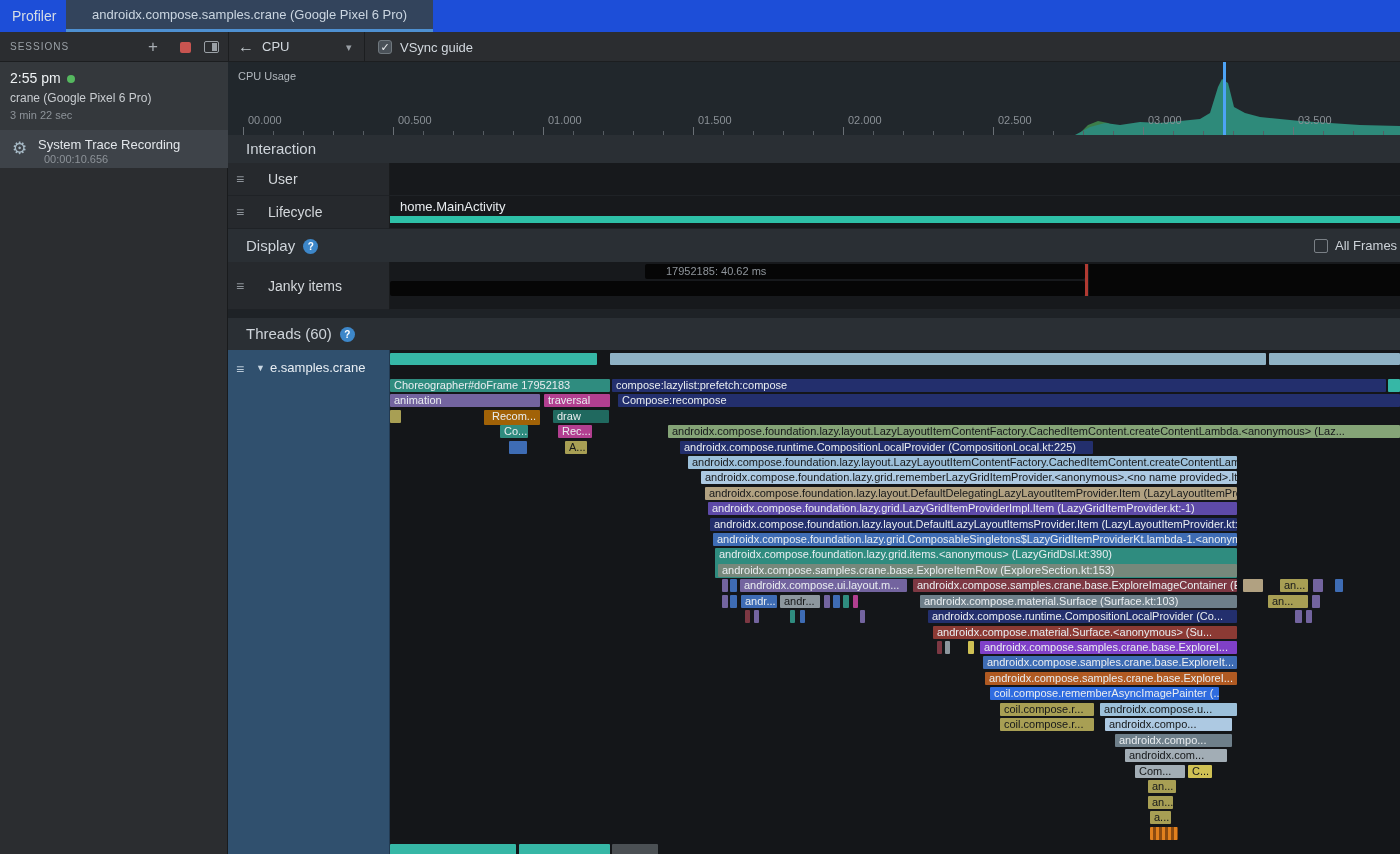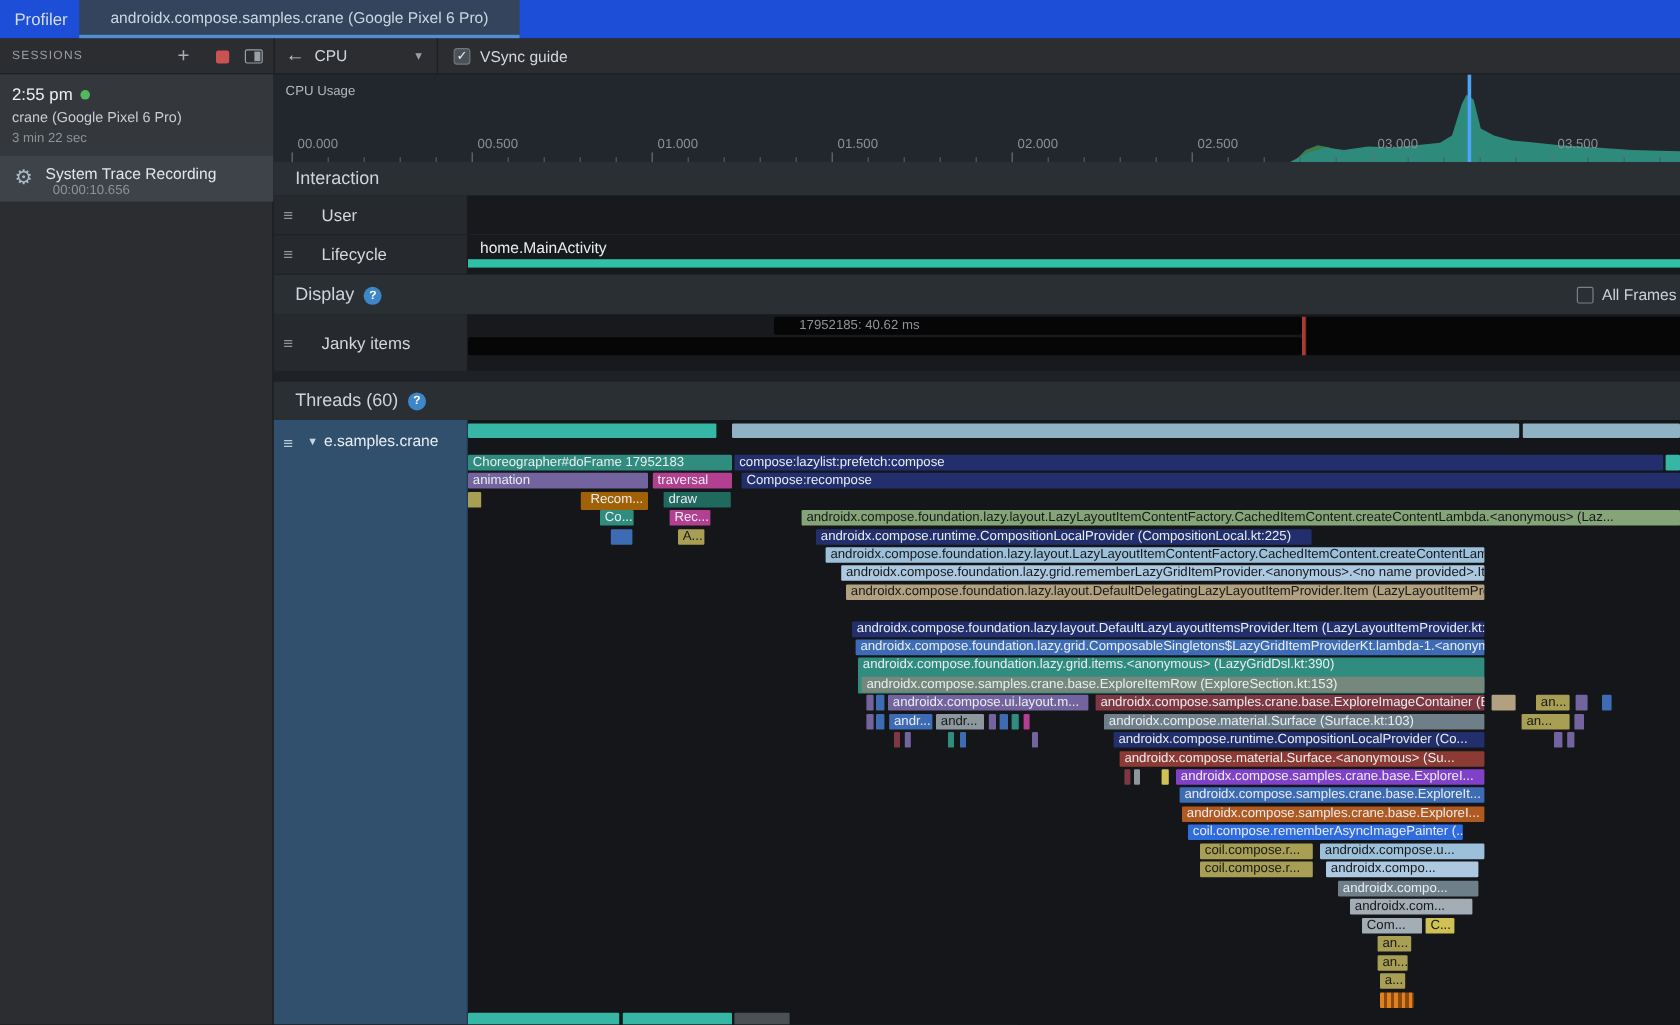--- a/index.html
+++ b/index.html
@@ -265,20 +265,21 @@
           <div class="fbar" style="left: 163px; top: 60px; width: 56px; height: 13px; background: rgb(32, 105, 95); color: rgb(233, 237, 240);">draw</div>
           <div class="fbar" style="left: 110px; top: 75px; width: 28px; height: 13px; background: rgb(47, 140, 127); color: rgb(233, 237, 240);">Co...</div>
           <div class="fbar" style="left: 168px; top: 75px; width: 34px; height: 13px; background: rgb(178, 63, 144); color: rgb(233, 237, 240);">Rec...</div>
           <div class="fbar" style="left: 278px; top: 75px; width: 732px; height: 13px; background: rgb(133, 164, 119); color: rgb(22, 24, 26);">androidx.compose.foundation.lazy.layout.LazyLayoutItemContentFactory.CachedItemContent.createContentLambda.&lt;anonymous&gt; (Laz...</div>
           <div class="fbar" style="left: 119px; top: 91px; width: 18px; height: 13px; background: rgb(62, 108, 180);"></div>
           <div class="fbar" style="left: 175px; top: 91px; width: 22px; height: 13px; background: rgb(168, 159, 84); color: rgb(22, 24, 26);">A...</div>
           <div class="fbar" style="left: 290px; top: 91px; width: 413px; height: 13px; background: rgb(35, 47, 109); color: rgb(233, 237, 240);">androidx.compose.runtime.CompositionLocalProvider (CompositionLocal.kt:225)</div>
           <div class="fbar" style="left: 298px; top: 106px; width: 549px; height: 13px; background: rgb(156, 192, 218); color: rgb(22, 24, 26);">androidx.compose.foundation.lazy.layout.LazyLayoutItemContentFactory.CachedItemContent.createContentLambda.&lt;anonymo...</div>
           <div class="fbar" style="left: 311px; top: 121px; width: 536px; height: 13px; background: rgb(173, 201, 226); color: rgb(22, 24, 26);">androidx.compose.foundation.lazy.grid.rememberLazyGridItemProvider.&lt;anonymous&gt;.&lt;no name provided&gt;.Item (LazyGridItem...</div>
           <div class="fbar" style="left: 315px; top: 137px; width: 532px; height: 13px; background: rgb(177, 161, 129); color: rgb(22, 24, 26);">androidx.compose.foundation.lazy.layout.DefaultDelegatingLazyLayoutItemProvider.Item (LazyLayoutItemProvider.kt:195)</div>
+          <div class="fbar" style="left: 318px; top: 152px; width: 529px; height: 13px; background: rgb(94, 74, 168); color: rgb(233, 237, 240);">androidx.compose.foundation.lazy.grid.LazyGridItemProviderImpl.Item (LazyGridItemProvider.kt:-1)</div>
           <div class="fbar" style="left: 320px; top: 168px; width: 527px; height: 13px; background: rgb(35, 47, 109); color: rgb(233, 237, 240);">androidx.compose.foundation.lazy.layout.DefaultLazyLayoutItemsProvider.Item (LazyLayoutItemProvider.kt:115)</div>
           <div class="fbar" style="left: 323px; top: 183px; width: 524px; height: 13px; background: rgb(62, 108, 180); color: rgb(233, 237, 240);">androidx.compose.foundation.lazy.grid.ComposableSingletons$LazyGridItemProviderKt.lambda-1.&lt;anonymous&gt; (LazyGridIte...</div>
           <div class="fbar" style="left: 325px; top: 198px; width: 522px; height: 30px; background: rgb(47, 140, 127); color: rgb(233, 237, 240);">androidx.compose.foundation.lazy.grid.items.&lt;anonymous&gt; (LazyGridDsl.kt:390)</div>
           <div class="fbar" style="left: 328px; top: 214px; width: 519px; height: 13px; background: rgb(118, 136, 123); color: rgb(233, 237, 240);">androidx.compose.samples.crane.base.ExploreItemRow (ExploreSection.kt:153)</div>
           <div class="fbar" style="left: 332px; top: 229px; width: 6px; height: 13px; background: rgb(115, 100, 159);"></div>
           <div class="fbar" style="left: 340px; top: 229px; width: 7px; height: 13px; background: rgb(62, 108, 180);"></div>
           <div class="fbar" style="left: 350px; top: 229px; width: 167px; height: 13px; background: rgb(115, 100, 159); color: rgb(233, 237, 240);">androidx.compose.ui.layout.m...</div>
           <div class="fbar" style="left: 523px; top: 229px; width: 324px; height: 13px; background: rgb(125, 56, 67); color: rgb(233, 237, 240);">androidx.compose.samples.crane.base.ExploreImageContainer (ExploreSection.kt:2...</div>
           <div class="fbar" style="left: 853px; top: 229px; width: 20px; height: 13px; background: rgb(177, 161, 129);"></div>
           <div class="fbar" style="left: 890px; top: 229px; width: 28px; height: 13px; background: rgb(168, 159, 84); color: rgb(22, 24, 26);">an...</div>

